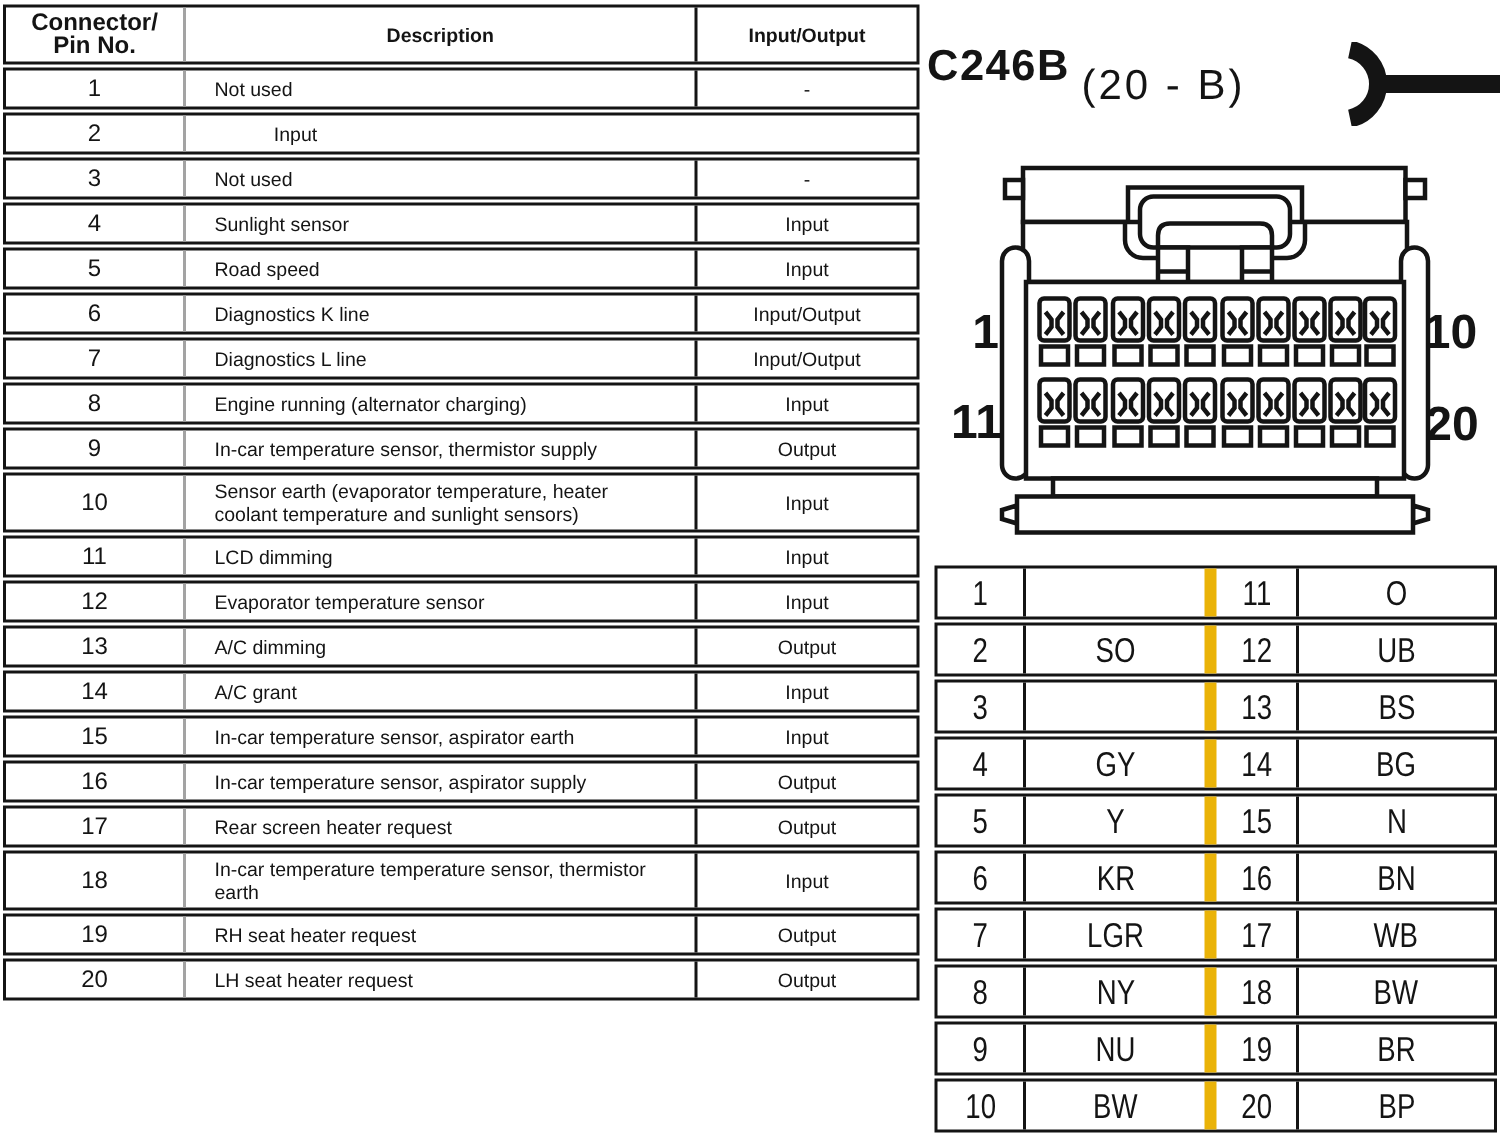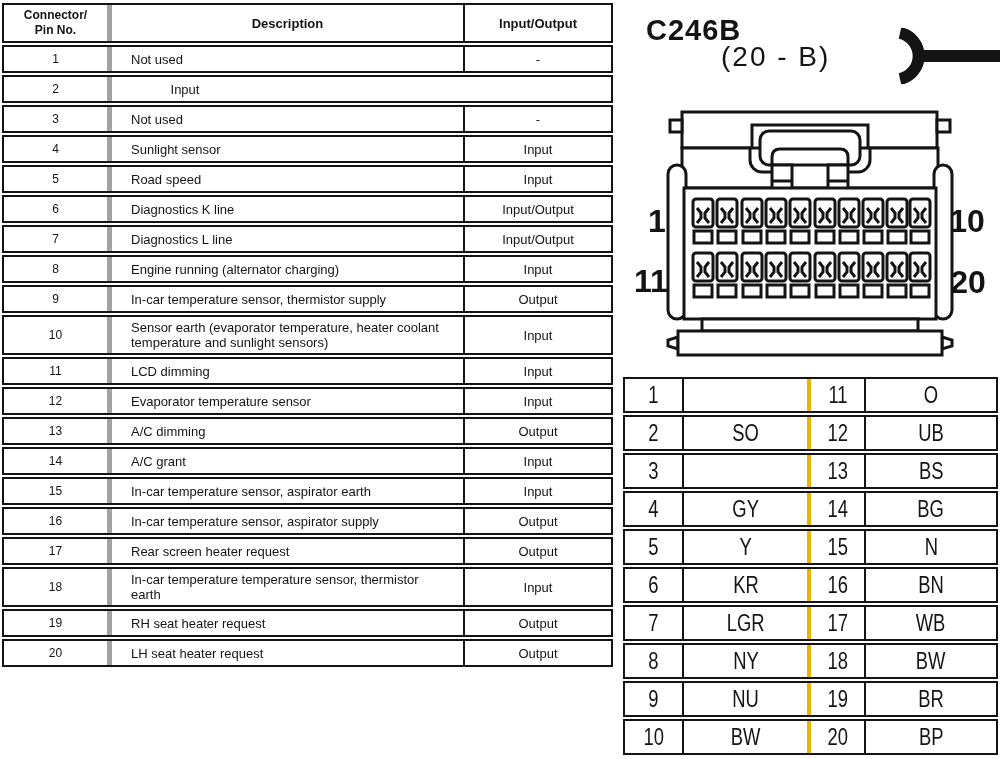--- a/index.html
+++ b/index.html
@@ -7,55 +7,55 @@
     width:1000px;height:759px;position:relative;background:#ffffff;
     font-family:"Liberation Sans", sans-serif;color:#141414;overflow:hidden;
   }
   
   .panel-left{position:absolute;left:2px;top:3px;width:611px;}
   .lrow{
     display:flex;box-sizing:border-box;border:2px solid #141414;background:#fff;
     min-height:28px;margin-bottom:2px;align-items:stretch;
   }
   .lrow .c1{
-    width:108px;box-sizing:border-box;border-right:5px solid #a3a3a3;
+    width:120px;box-sizing:border-box;border-right:2px solid #a3a3a3;
     display:flex;align-items:center;justify-content:center;text-align:center;
-    padding:3px 6px;font-size:12px;line-height:15px;
+    padding:3px 6px;font-size:16px;line-height:15px;
   }
   .lrow .c2{
     flex:1;box-sizing:border-box;border-right:2px solid #141414;
     display:flex;align-items:center;padding:3px 19px;font-size:13px;line-height:15px;
   }
   .lrow .c3{
     width:146px;box-sizing:border-box;display:flex;align-items:center;justify-content:center;
     text-align:center;padding:3px 4px;font-size:13px;line-height:15px;
   }
   .lhead{min-height:38px;font-weight:bold;}
   .lhead .c2{justify-content:center;text-align:center;}
   .lconn{min-height:83px;}
   .lconn .c1{font-weight:bold;justify-content:flex-start;text-align:left;align-items:center;}
   .pre{white-space:pre-line;}
   
-  .conn-title{position:absolute;left:618px;top:14px;font-size:29px;font-weight:bold;letter-spacing:1px;margin-left:28px;}
+  .conn-title{position:absolute;left:618px;top:28px;font-size:29px;font-weight:bold;letter-spacing:1px;}
   .size-label{position:absolute;left:721px;top:41px;font-size:28px;letter-spacing:2px;}
   .keysym{position:absolute;left:888px;top:28px;}
   
   .conn-svg{position:absolute;left:622px;top:103px;}
   .conn-svg .ln{fill:#ffffff;stroke:#141414;stroke-width:3;}
   .conn-svg .lnf{fill:none;stroke:#141414;stroke-width:3;}
   .conn-svg text{font-family:"Liberation Sans",sans-serif;font-weight:bold;font-size:32px;fill:#141414;}
   
   .panel-color{position:absolute;left:623px;top:377px;width:375px;}
   .crow{
     display:flex;box-sizing:border-box;border:2px solid #141414;background:#fff;
     min-height:36px;margin-bottom:2px;align-items:stretch;font-size:23px;
   }
   .crow>div{display:flex;align-items:center;justify-content:center;box-sizing:border-box;}
   .crow .p1{width:59px;border-right:2px solid #141414;}
-  .crow .w1{width:127px;border-right:4px solid #eab308;}
+  .crow .w1{width:127px;border-right:8px solid #eab308;}
   .crow .p2{width:55px;border-right:2px solid #141414;}
   .crow .w2{flex:1;}
   .cn{display:inline-block;transform:scaleX(.8);}
 </style>
 </head>
 <body>
 
 <div class="panel-left">
   <div class="lrow lhead">
     <div class="c1 pre">Connector/

